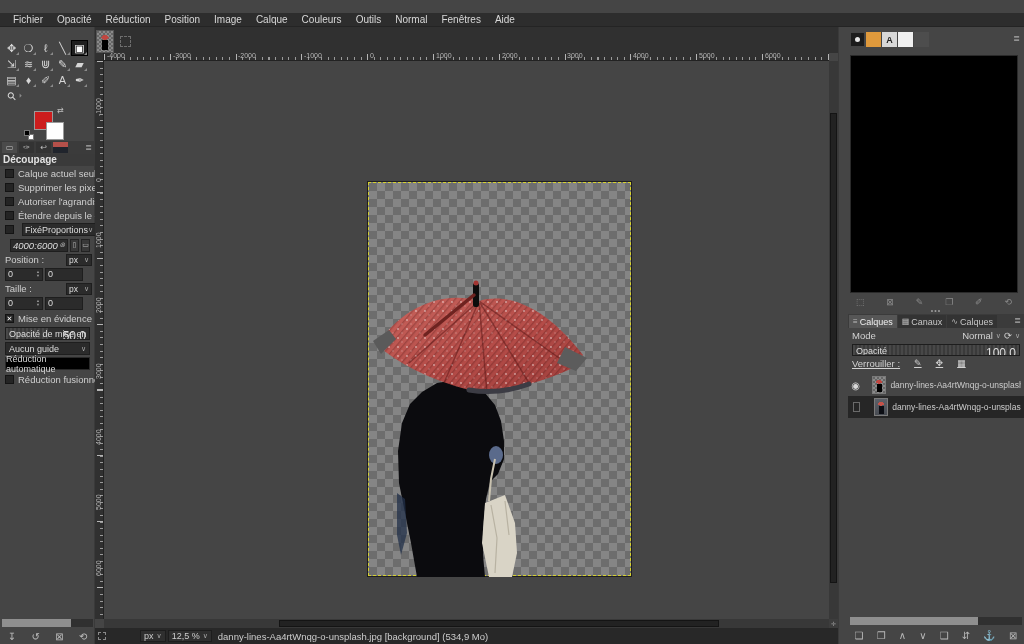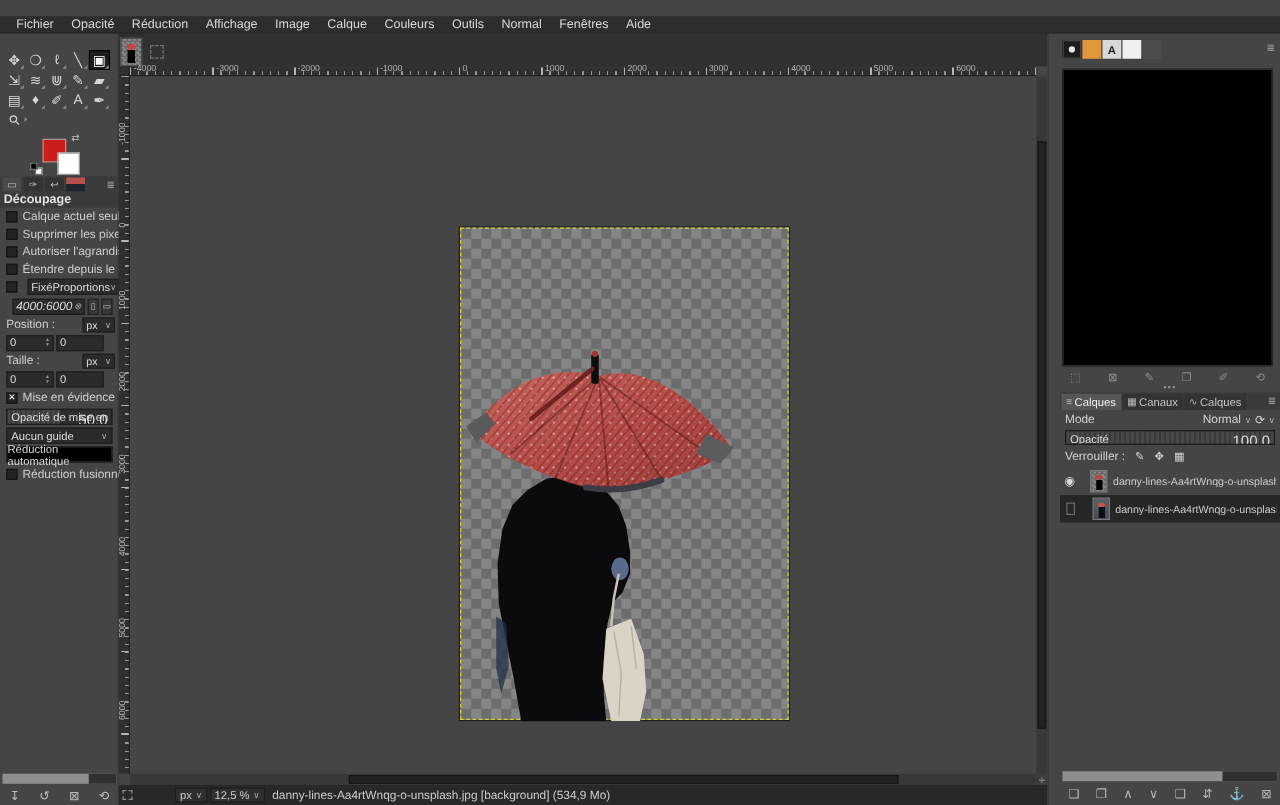--- a/index.html
+++ b/index.html
@@ -115,21 +115,21 @@
   #drag-handle{position:absolute;left:0;top:281px;width:176px;text-align:center;font-size:7px;color:#9a9a9a;letter-spacing:1px;line-height:5px;}
   #layer-tabs{position:absolute;left:0px;top:287px;width:176px;height:14px;display:flex;align-items:flex-end;gap:1px;background:#3b3b3b;padding-left:1px;}
   .ltab{height:13px;display:flex;align-items:center;gap:2px;padding:0 4px;font-size:9px;color:#c6c6c6;background:#333;}
   .ltab.active{background:#565656;color:#f0f0f0;}
   .ltab .ticon{font-size:8px;color:#bbb;}
   #rd-menu2{position:absolute;right:3px;top:289px;font-size:8px;color:#aaa;}
   #mode-row{position:absolute;left:0;top:301px;width:176px;height:15px;display:flex;align-items:center;padding:0 4px;font-size:9.5px;}
   #mode-ctrls{margin-left:auto;display:flex;align-items:center;gap:3px;}
   #opacity-row{position:absolute;left:0;top:316px;width:176px;height:15px;padding:0 4px;}
   #opacity-row .slider{margin:1px 0;height:12px;}
-  #lock-row{position:absolute;left:0;top:331px;width:176px;height:14px;display:flex;align-items:center;gap:8px;padding:0 4px;font-size:9.5px;}
+  #lock-row{position:absolute;left:0;top:331px;width:176px;height:14px;display:flex;align-items:flex-start;gap:14px;padding:0 4px;font-size:9.5px;text-decoration:underline;}
   #lock-row .licon{font-size:9px;color:#cfcfcf;}
   #layer-list{position:absolute;left:0;top:347px;width:176px;}
   .layer-row{height:22px;display:flex;align-items:center;padding:0 3px;gap:4px;}
   .layer-row.selected{background:#262626;}
   .layer-row .eye{width:14px;text-align:center;font-size:10px;color:#d8d8d8;}
   .layer-row .eyebox{width:10px;height:10px;border:1px solid #6a6a6a;margin:0 2px;}
   .layer-thumb{width:14px;height:18px;border:1px solid #7a7a7a;flex:0 0 auto;margin-left:8px;}
   .layer-thumb.fg{background-image:radial-gradient(ellipse 5px 3px at 50% 30%,#bf4640 60%,transparent 61%),linear-gradient(transparent 0 42%,#000 42% 95%,transparent 0),repeating-conic-gradient(#8a8a8a 0% 25%,#666 0% 50%);background-size:100% 100%,5px 100%,4px 4px;background-repeat:no-repeat,no-repeat,repeat;background-position:0 0,50% 100%,0 0;}
   .layer-thumb.bg{background-image:radial-gradient(ellipse 5px 3px at 50% 30%,#c4524a 60%,transparent 61%),linear-gradient(transparent 0 42%,#0c0e14 42% 95%,transparent 0),linear-gradient(#5c6068,#474b52);background-size:100% 100%,5px 100%,100% 100%;background-repeat:no-repeat,no-repeat,no-repeat;background-position:0 0,50% 100%,0 0;}
   .layer-name{font-size:8.5px;color:#cbcbcb;white-space:nowrap;overflow:hidden;}
@@ -142,21 +142,21 @@
 <body>
 
 <div id="root">
 
 
   <div class="abs" id="menubar">
 
   <span class="mitem">Fichier</span>
       <span class="mitem">Opacité</span>
       <span class="mitem">Réduction</span>
-      <span class="mitem">Affichage</span>
+      <span class="mitem">Position</span>
       <span class="mitem">Image</span>
       <span class="mitem">Calque</span>
       <span class="mitem">Couleurs</span>
       <span class="mitem">Outils</span>
       <span class="mitem">Normal</span>
       <span class="mitem">Fenêtres</span>
       <span class="mitem">Aide</span>
     </div>
 
   <div class="abs" id="left-panel">

